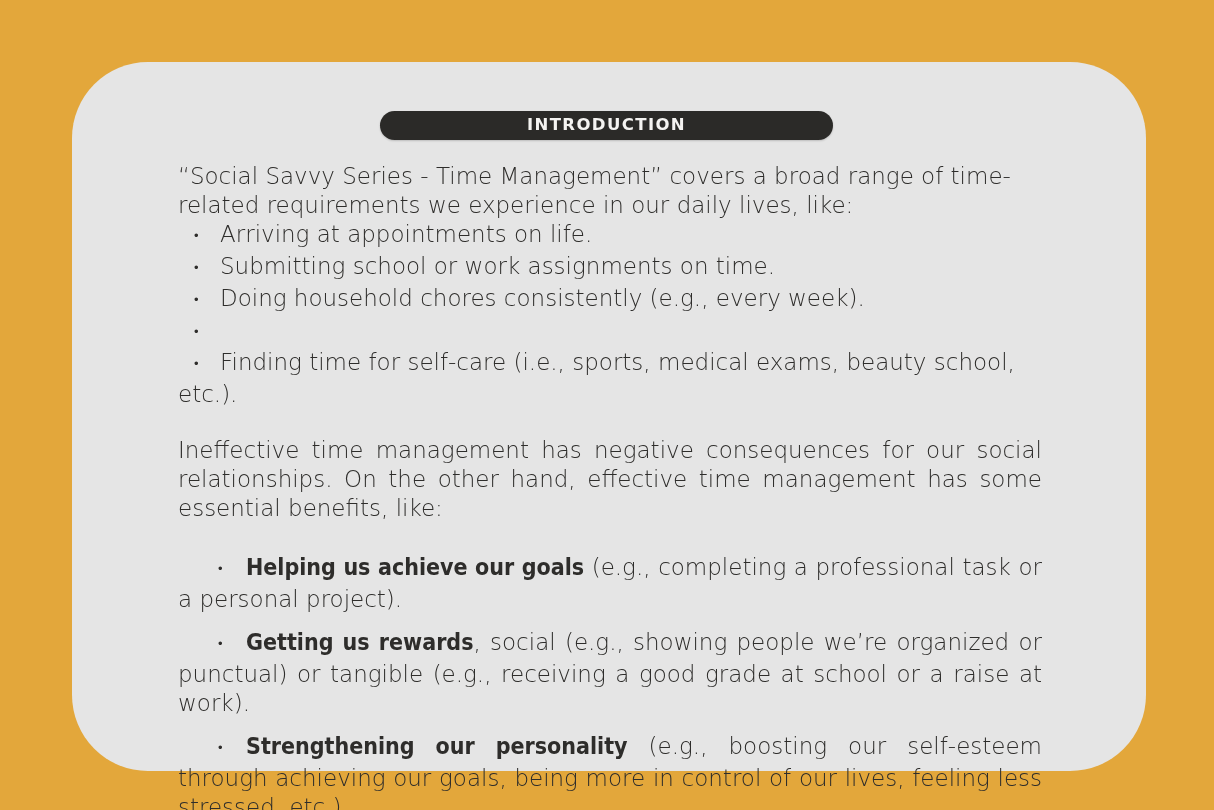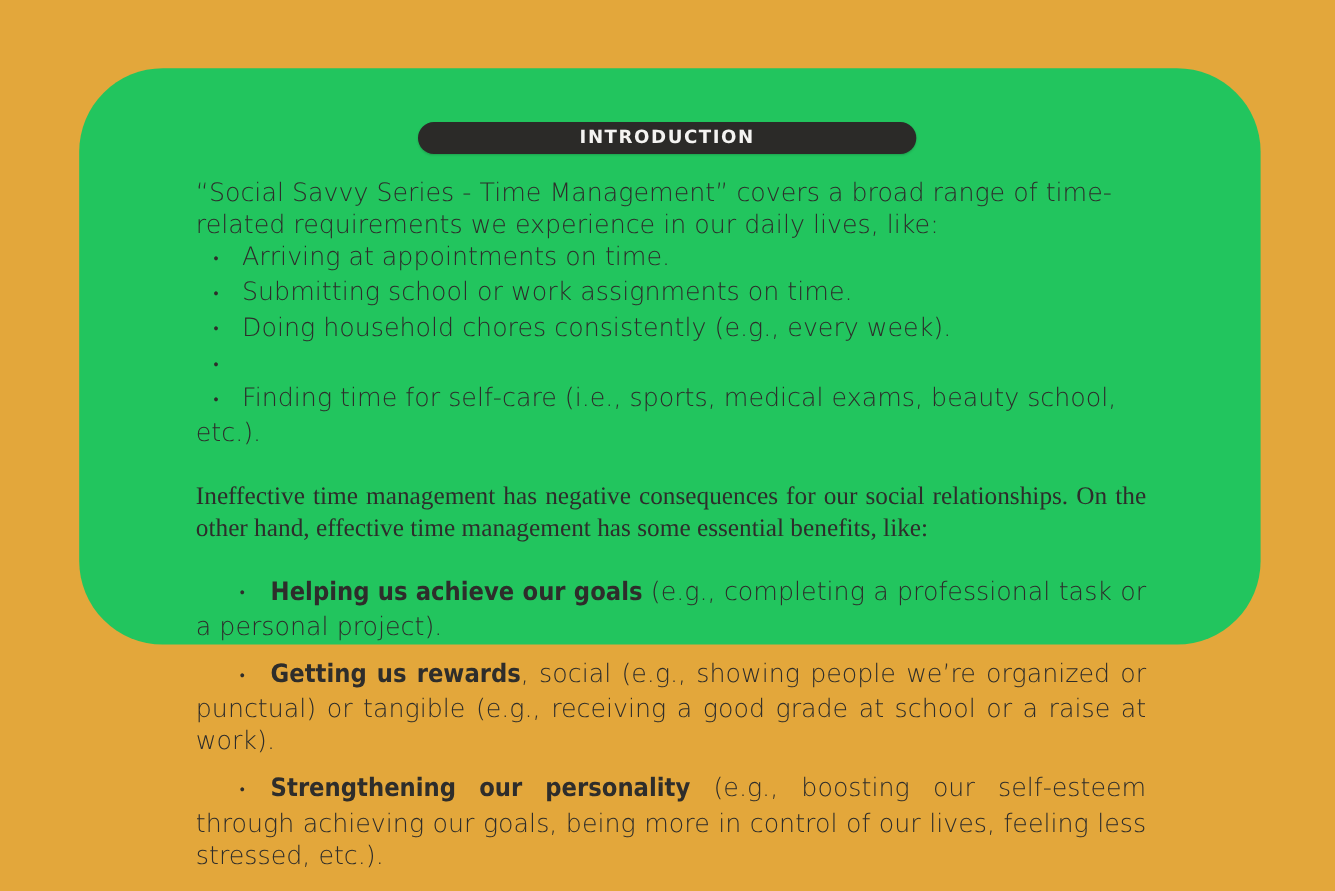--- a/index.html
+++ b/index.html
@@ -20,22 +20,22 @@
     height: 810px;
     background: #e3a73b;
     box-sizing: border-box;
   }
 
   #card {
     position: absolute;
     left: 72px;
     top: 62px;
     width: 1074px;
-    height: 524px;
-    background: #22c55e;
+    height: 709px;
+    background: #e5e5e5;
     border-radius: 76px;
     box-sizing: border-box;
   }
 
   #title-pill {
     position: absolute;
     left: 308px;
     top: 49px;
     width: 453px;
     height: 29px;
@@ -70,21 +70,20 @@
     font-stretch: semi-condensed;
   }
 
   .para {
     margin: 0;
     padding: 0;
   }
   .para.justified {
     text-align: justify;
     text-justify: inter-word;
-    font-family: Liberation Serif, serif;
   }
   .para.intro {
     text-align: left;
   }
 
   .bullet-list {
     list-style: none;
     margin: 0;
     padding: 0;
   }
@@ -148,21 +147,21 @@
 
     <div id="title-pill">
       <span class="pill-label">INTRODUCTION</span>
     </div>
 
     <div id="content">
 
       <p class="para intro">“Social Savvy Series - Time Management” covers a broad range of time-related requirements we experience in our daily lives, like:</p>
 
       <ul class="bullet-list tight-list">
-        <li><span class="dot"></span><span>Arriving at appointments on time.</span></li>
+        <li><span class="dot"></span><span>Arriving at appointments on life.</span></li>
         <li><span class="dot"></span><span>Submitting school or work assignments on time.</span></li>
         <li><span class="dot"></span><span>Doing household chores consistently (e.g., every week).</span></li>
         <li><span class="dot"></span></li>
         <li><span class="dot"></span><span>Finding time for self-care (i.e., sports, medical exams, beauty school, etc.).</span></li>
       </ul>
 
       <div class="gap-2"></div>
 
       <p class="para justified">Ineffective time management has negative consequences for our social relationships. On the other hand, effective time management has some essential benefits, like:</p>
 

